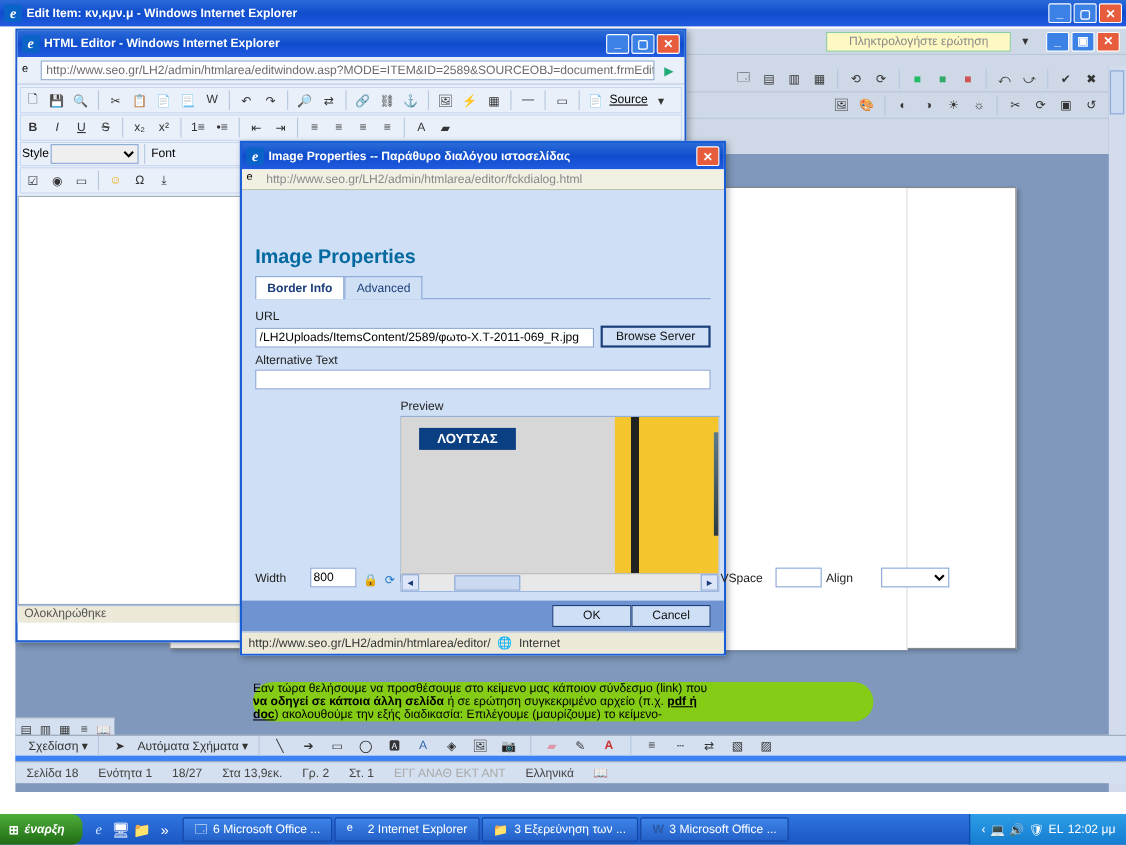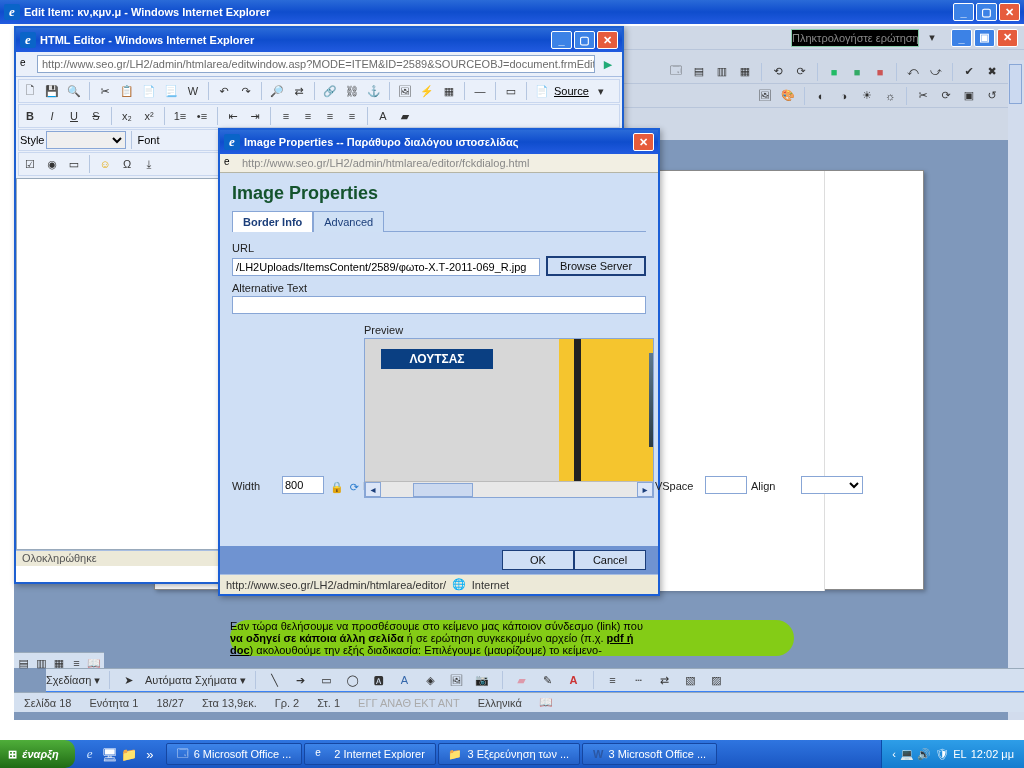--- a/index.html
+++ b/index.html
@@ -25,59 +25,59 @@
   #editorbody{position:absolute;top:24px;left:0;right:0;bottom:16px;background:#eaf0fa;display:flex;flex-direction:column;}
   .edtoolbars{display:flex;flex-direction:column;gap:1px;background:#eaf0fa;padding:2px;}
   .edrow{display:flex;align-items:center;gap:2px;background:#eaf0fa;border:1px solid #c9d7ef;padding:1px;}
   .edcanvas{flex:1;background:#fff;border:1px solid #9ab;}
   .edstatus{height:16px;background:#ece9d8;border-top:1px solid #a7bde1;color:#555;padding:1px 6px;}
   
   #dlg{left:218px;top:128px;width:442px;height:468px;border-color:#1a5ed6;}
   #dlginner{position:absolute;top:24px;left:0;right:0;bottom:0;background:#cfdff5;}
   #dlgaddr{background:#f2efe3;border-bottom:1px solid #b5b5a5;padding:2px 4px;display:flex;align-items:center;gap:4px;}
   #dlgform{padding:10px 12px 6px 12px;background:#cfdff5;height:calc(100% - 58px);}
-  #dlgtitle{color:#14532d;font-size:18px;font-weight:bold;margin-bottom:6px;}
+  #dlgtitle{color:#0369a1;font-size:18px;font-weight:bold;margin-bottom:6px;margin-top:40px;}
   .tabs{display:flex;border-bottom:1px solid #88a6d6;margin-bottom:10px;}
   .tab{padding:4px 10px;border:1px solid #88a6d6;border-bottom:0;background:#cfe0f5;color:#1b3e7a;position:relative;top:1px;}
   .tab.active{background:#fff;font-weight:bold;}
   .frm label{display:block;color:#222;margin-bottom:2px;}
   .frm input[type=text]{width:100%;height:18px;border:1px solid #88a6d6;padding:0 3px;background:#fff;}
   .frm .row{display:flex;align-items:flex-end;gap:6px;margin-bottom:4px;}
   .twocol{display:flex;gap:12px;margin-top:10px;}
   .leftcol{width:120px;display:flex;gap:4px;}
   .leftcol .row label{width:44px;}
   .leftcol .row input{width:42px;height:18px;border:1px solid #88a6d6;padding:0 2px;}
   .leftcol select{width:62px;height:18px;border:1px solid #88a6d6;background:#fff;}
   .preview{flex:1;}
   .previewbox{width:290px;height:160px;border:1px solid #88a6d6;background:#fff;position:relative;overflow:hidden;}
   .previewimg{position:absolute;left:0;top:0;width:360px;height:145px;
     background:
       linear-gradient(to right,#f5c52e 0 58%,#222 58% 60%,#f5c52e 60%),
       #eaeaea;
   }
   .previewimg::before{content:"";position:absolute;left:0;top:0;width:194px;height:145px;background:#d7d7d7;}
   .previewimg::after{content:"";position:absolute;right:24px;top:14px;width:52px;height:94px;background:linear-gradient(#5d7a8e,#2b3b44);}
-  .signbar{position:absolute;left:16px;top:10px;width:112px;height:20px;background:#0a3f82;color:#fff;font:bold 12px/20px Arial;text-align:center;}
+  .signbar{position:absolute;left:16px;top:10px;width:88px;height:20px;background:#0a3f82;color:#fff;font:bold 12px/20px Arial;text-align:center;}
   .previewscroll{position:absolute;left:0;right:0;bottom:0;height:16px;background:#e8e8e8;border-top:1px solid #bbb;display:flex;align-items:center;}
   .sb-btn{width:16px;height:15px;background:#dce6f8;border:1px solid #88a6d6;display:flex;align-items:center;justify-content:center;color:#1b3e7a;font-size:10px;}
   .sb-thumb{width:60px;height:14px;background:#cbd9f0;border:1px solid #88a6d6;margin-left:32px;}
   .dlgbuttons{position:absolute;left:0;right:0;bottom:20px;height:28px;background:#6f93d1;display:flex;justify-content:flex-end;align-items:center;padding:0 12px;}
   .dlgbuttons button{width:72px;height:20px;background:#cfdff5;border:1px solid #1b3e7a;color:#111;}
   .dlgstatus{position:absolute;left:0;right:0;bottom:0;height:20px;background:#ece9d8;border-top:1px solid #a7bde1;display:flex;align-items:center;gap:6px;padding:0 6px;color:#333;}
   
   #taskbar{position:absolute;left:0;right:0;bottom:0;height:28px;background:linear-gradient(#2f75e0,#1a56c2);display:flex;align-items:center;color:#fff;}
   #start{height:28px;background:linear-gradient(#4fae3a,#206b14);display:flex;align-items:center;gap:5px;padding:0 16px 0 8px;font-weight:bold;font-style:italic;border-radius:0 10px 10px 0;}
   #qlaunch{display:flex;gap:2px;padding:0 6px;}
   .taskbtn{height:22px;margin:0 1px;padding:0 10px;background:linear-gradient(#3d84e9,#2461c8);border:1px solid #1546a1;border-radius:2px;display:flex;align-items:center;gap:5px;white-space:nowrap;overflow:hidden;font-size:11px;}
   #tray{margin-left:auto;background:linear-gradient(#2e9ee8,#147ccf);height:28px;display:flex;align-items:center;gap:4px;padding:0 10px;font-size:10px;border-left:1px solid #0b4aa8;}
   .ql{width:18px;height:18px;display:flex;align-items:center;justify-content:center;font-size:13px;}
-  .drawbar{position:absolute;left:14px;right:0;bottom:48px;height:24px;background:#d4e0f0;border-top:1px solid #9ab;border-bottom:1px solid #3b82f6;display:flex;align-items:center;gap:6px;padding:0 0;color:#333;margin-left:32px;}
+  .drawbar{position:absolute;left:14px;right:0;bottom:48px;height:24px;background:#d4e0f0;border-top:1px solid #9ab;border-bottom:5px solid #3b82f6;display:flex;align-items:center;gap:6px;padding:0 12px;color:#333;}
   .wordtop{position:absolute;left:14px;top:26px;right:0;height:72px;background:#cfd8e6;border-bottom:1px solid #9ab;}
   .wrow{display:flex;align-items:center;gap:3px;padding:2px 6px;border-bottom:1px solid #b8c5da;height:24px;color:#333;}
-  .searchbox{margin-left:auto;background:#000000;border:1px solid #8ca;width:128px;height:18px;padding:0 0;color:#888;}
+  .searchbox{margin-left:auto;background:#fef9c3;border:1px solid #8ca;width:168px;height:18px;padding:0 20px;color:#888;}
   .scrollbar-v{position:absolute;right:0;top:0;width:16px;bottom:0;background:#d2dced;}
   .scrollbar-v .sbt{position:absolute;left:1px;width:13px;height:40px;top:4px;background:#cbd9f0;border:1px solid #88a6d6;}
   .pill{display:inline-block;border:1px solid #9ab;background:#fff;padding:0 6px;height:18px;line-height:16px;margin-right:4px;}
 </style>
 </head>
 <body>
 
 <div id="wordwin" class="window">
   <div class="titlebar tbgrad">
     <span class="eicon">e</span>

